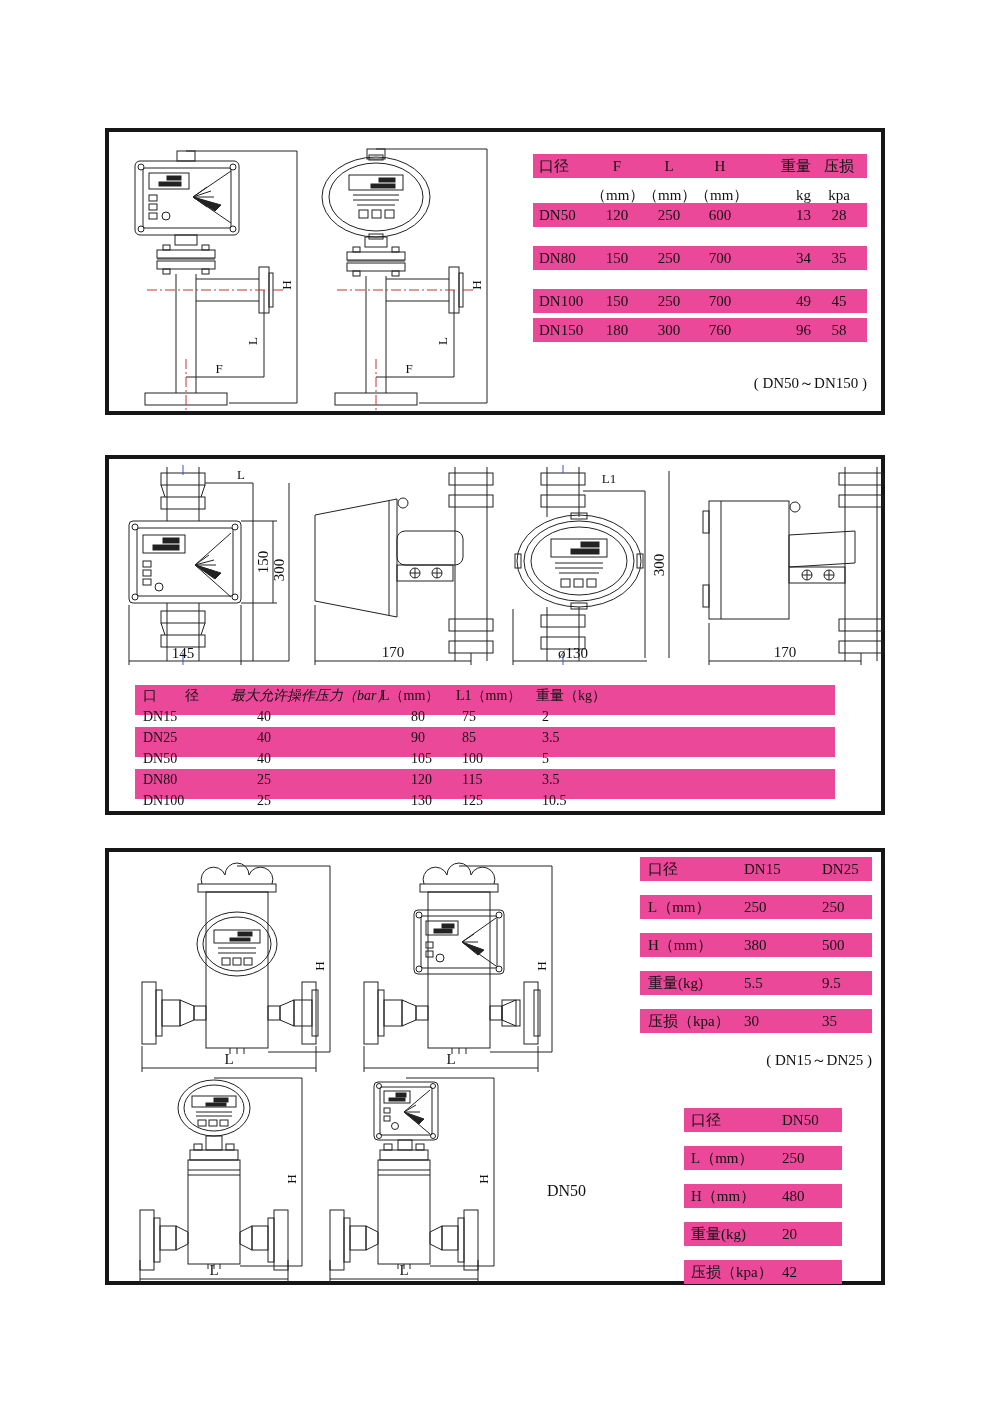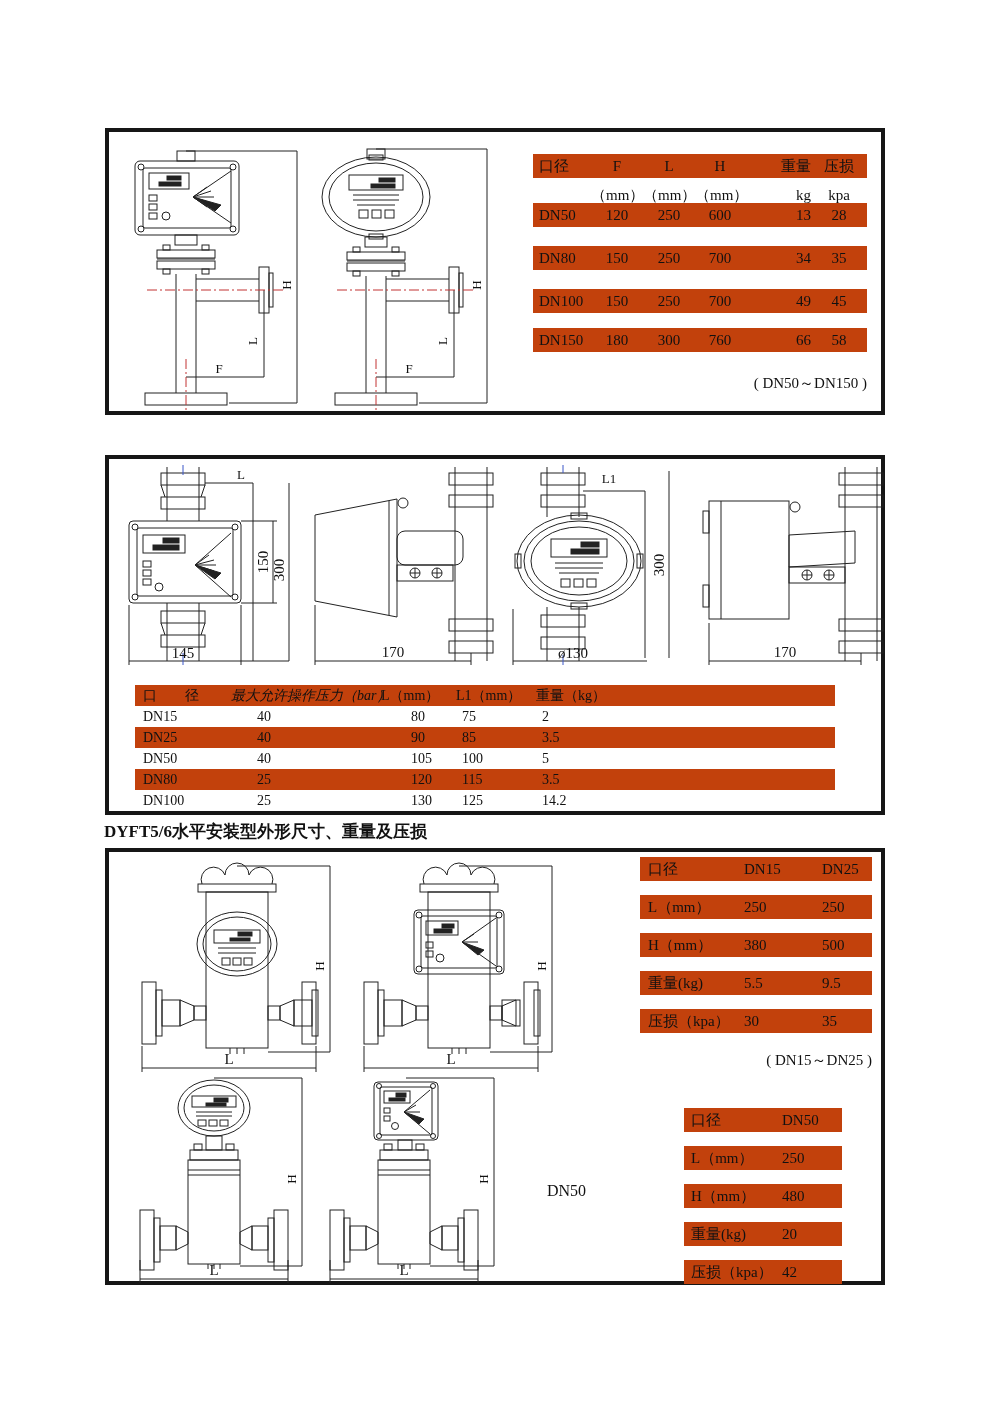--- a/index.html
+++ b/index.html
@@ -5,34 +5,34 @@
   html,body{margin:0;padding:0;background:#fff;}
   .page{position:relative;width:992px;height:1403px;background:#fff;overflow:hidden;
         font-family:"Liberation Serif",serif;color:#111;}
   .fig-box{position:absolute;border:4px solid #161616;background:#fff;box-sizing:border-box;}
   #box1{left:105px;top:128px;width:780px;height:287px;}
   #box2{left:105px;top:455px;width:780px;height:360px;}
   #box3{left:105px;top:848px;width:780px;height:437px;}
   .heading{position:absolute;left:104px;font-weight:bold;font-size:17px;white-space:nowrap;}
   #heading1{top:426px;}
   #heading2{top:820px;}
-  .shade{background:#c2410c;}
+  .shade{background:#ec4899;}
   
   .t1{position:absolute;left:424px;top:22px;width:334px;font-size:15px;}
   .t1row{position:absolute;left:0;width:334px;height:24px;line-height:24px;display:flex;}
   .t1 .cdn{width:58px;padding-left:6px;box-sizing:border-box;text-align:left;}
   .t1 .cf{width:52px;text-align:center;}
   .t1 .cl{width:52px;text-align:center;}
   .t1 .ch{width:50px;text-align:center;}
   .t1 .cw{width:66px;text-align:right;}
   .t1 .cs{width:56px;text-align:center;}
   .footnote{position:absolute;text-align:right;font-size:15px;}
   
   .t2{position:absolute;left:26px;top:226px;width:700px;font-size:14px;}
-  .t2row{position:absolute;left:0;width:700px;height:21px;line-height:21px;}
+  .t2row{position:absolute;left:0;width:700px;height:30px;line-height:21px;}
   .t2row span{position:absolute;white-space:nowrap;}
   .t2 .d0{left:8px;} .t2 .d1{left:122px;} .t2 .d2{left:252px;margin-left:24px;} .t2 .d3{left:327px;} .t2 .d4{left:407px;}
   .t2 .e0{left:8px;} .t2 .e1{left:96px;font-style:italic;} .t2 .e2{left:246px;} .t2 .e3{left:321px;} .t2 .e4{left:401px;}
   
   .t3a{position:absolute;left:531px;top:5px;width:232px;font-size:15px;}
   .t3a .r{position:absolute;left:0;width:232px;height:24px;line-height:24px;}
   .t3a .lab{position:absolute;left:8px;white-space:nowrap;}
   .t3a .v1{position:absolute;left:104px;}
   .t3a .v2{position:absolute;left:182px;}
   .t3b{position:absolute;left:575px;top:256px;width:158px;font-size:15px;}
@@ -188,26 +188,26 @@
         <span class="cs">35</span>
       </div>
       <div class="t1row shade" style="top:135px">
         <span class="cdn">DN100</span>
         <span class="cf">150</span>
         <span class="cl">250</span>
         <span class="ch">700</span>
         <span class="cw">49</span>
         <span class="cs">45</span>
       </div>
-      <div class="t1row shade" style="top:174px">
+      <div class="t1row shade" style="top:164px">
         <span class="cdn">DN150</span>
         <span class="cf">180</span>
         <span class="cl">300</span>
         <span class="ch">760</span>
-        <span class="cw">66</span>
+        <span class="cw">96</span>
         <span class="cs">58</span>
       </div>
       <div class="footnote" style="left:0;top:220px;width:334px">( DN50～DN150 )</div>
     </div>
   </div>
 
 
   <div class="fig-box" id="box2">
 
     <svg style="left:12px;top:6px" width="175" height="208" viewBox="0 0 175 208">
@@ -392,26 +392,25 @@
         <span class="d1">25</span>
         <span class="d2">120</span>
         <span class="d3">115</span>
         <span class="d4">3.5</span>
       </div>
       <div class="t2row" style="top:105px">
         <span class="d0">DN100</span>
         <span class="d1">25</span>
         <span class="d2">130</span>
         <span class="d3">125</span>
-        <span class="d4">14.2</span>
+        <span class="d4">10.5</span>
       </div>
     </div>
   </div>
 
-  <div class="heading" id="heading2">DYFT5/6水平安装型外形尺寸、重量及压损</div>
 
   <div class="fig-box" id="box3">
 
     <svg style="left:25px;top:6px" width="210" height="220" viewBox="0 0 210 220">
       <g stroke="#222" fill="none" stroke-width="1">
         <path d="M68,26 a11,11 0 0 1 23,-9 a12,12 0 0 1 24,0 a11,11 0 0 1 23,9"></path>
         <rect x="64" y="26" width="78" height="8"></rect>
         <rect x="72" y="34" width="62" height="156"></rect>
         <ellipse cx="103" cy="86" rx="40" ry="32"></ellipse>
         <ellipse cx="103" cy="86" rx="34" ry="27"></ellipse>

